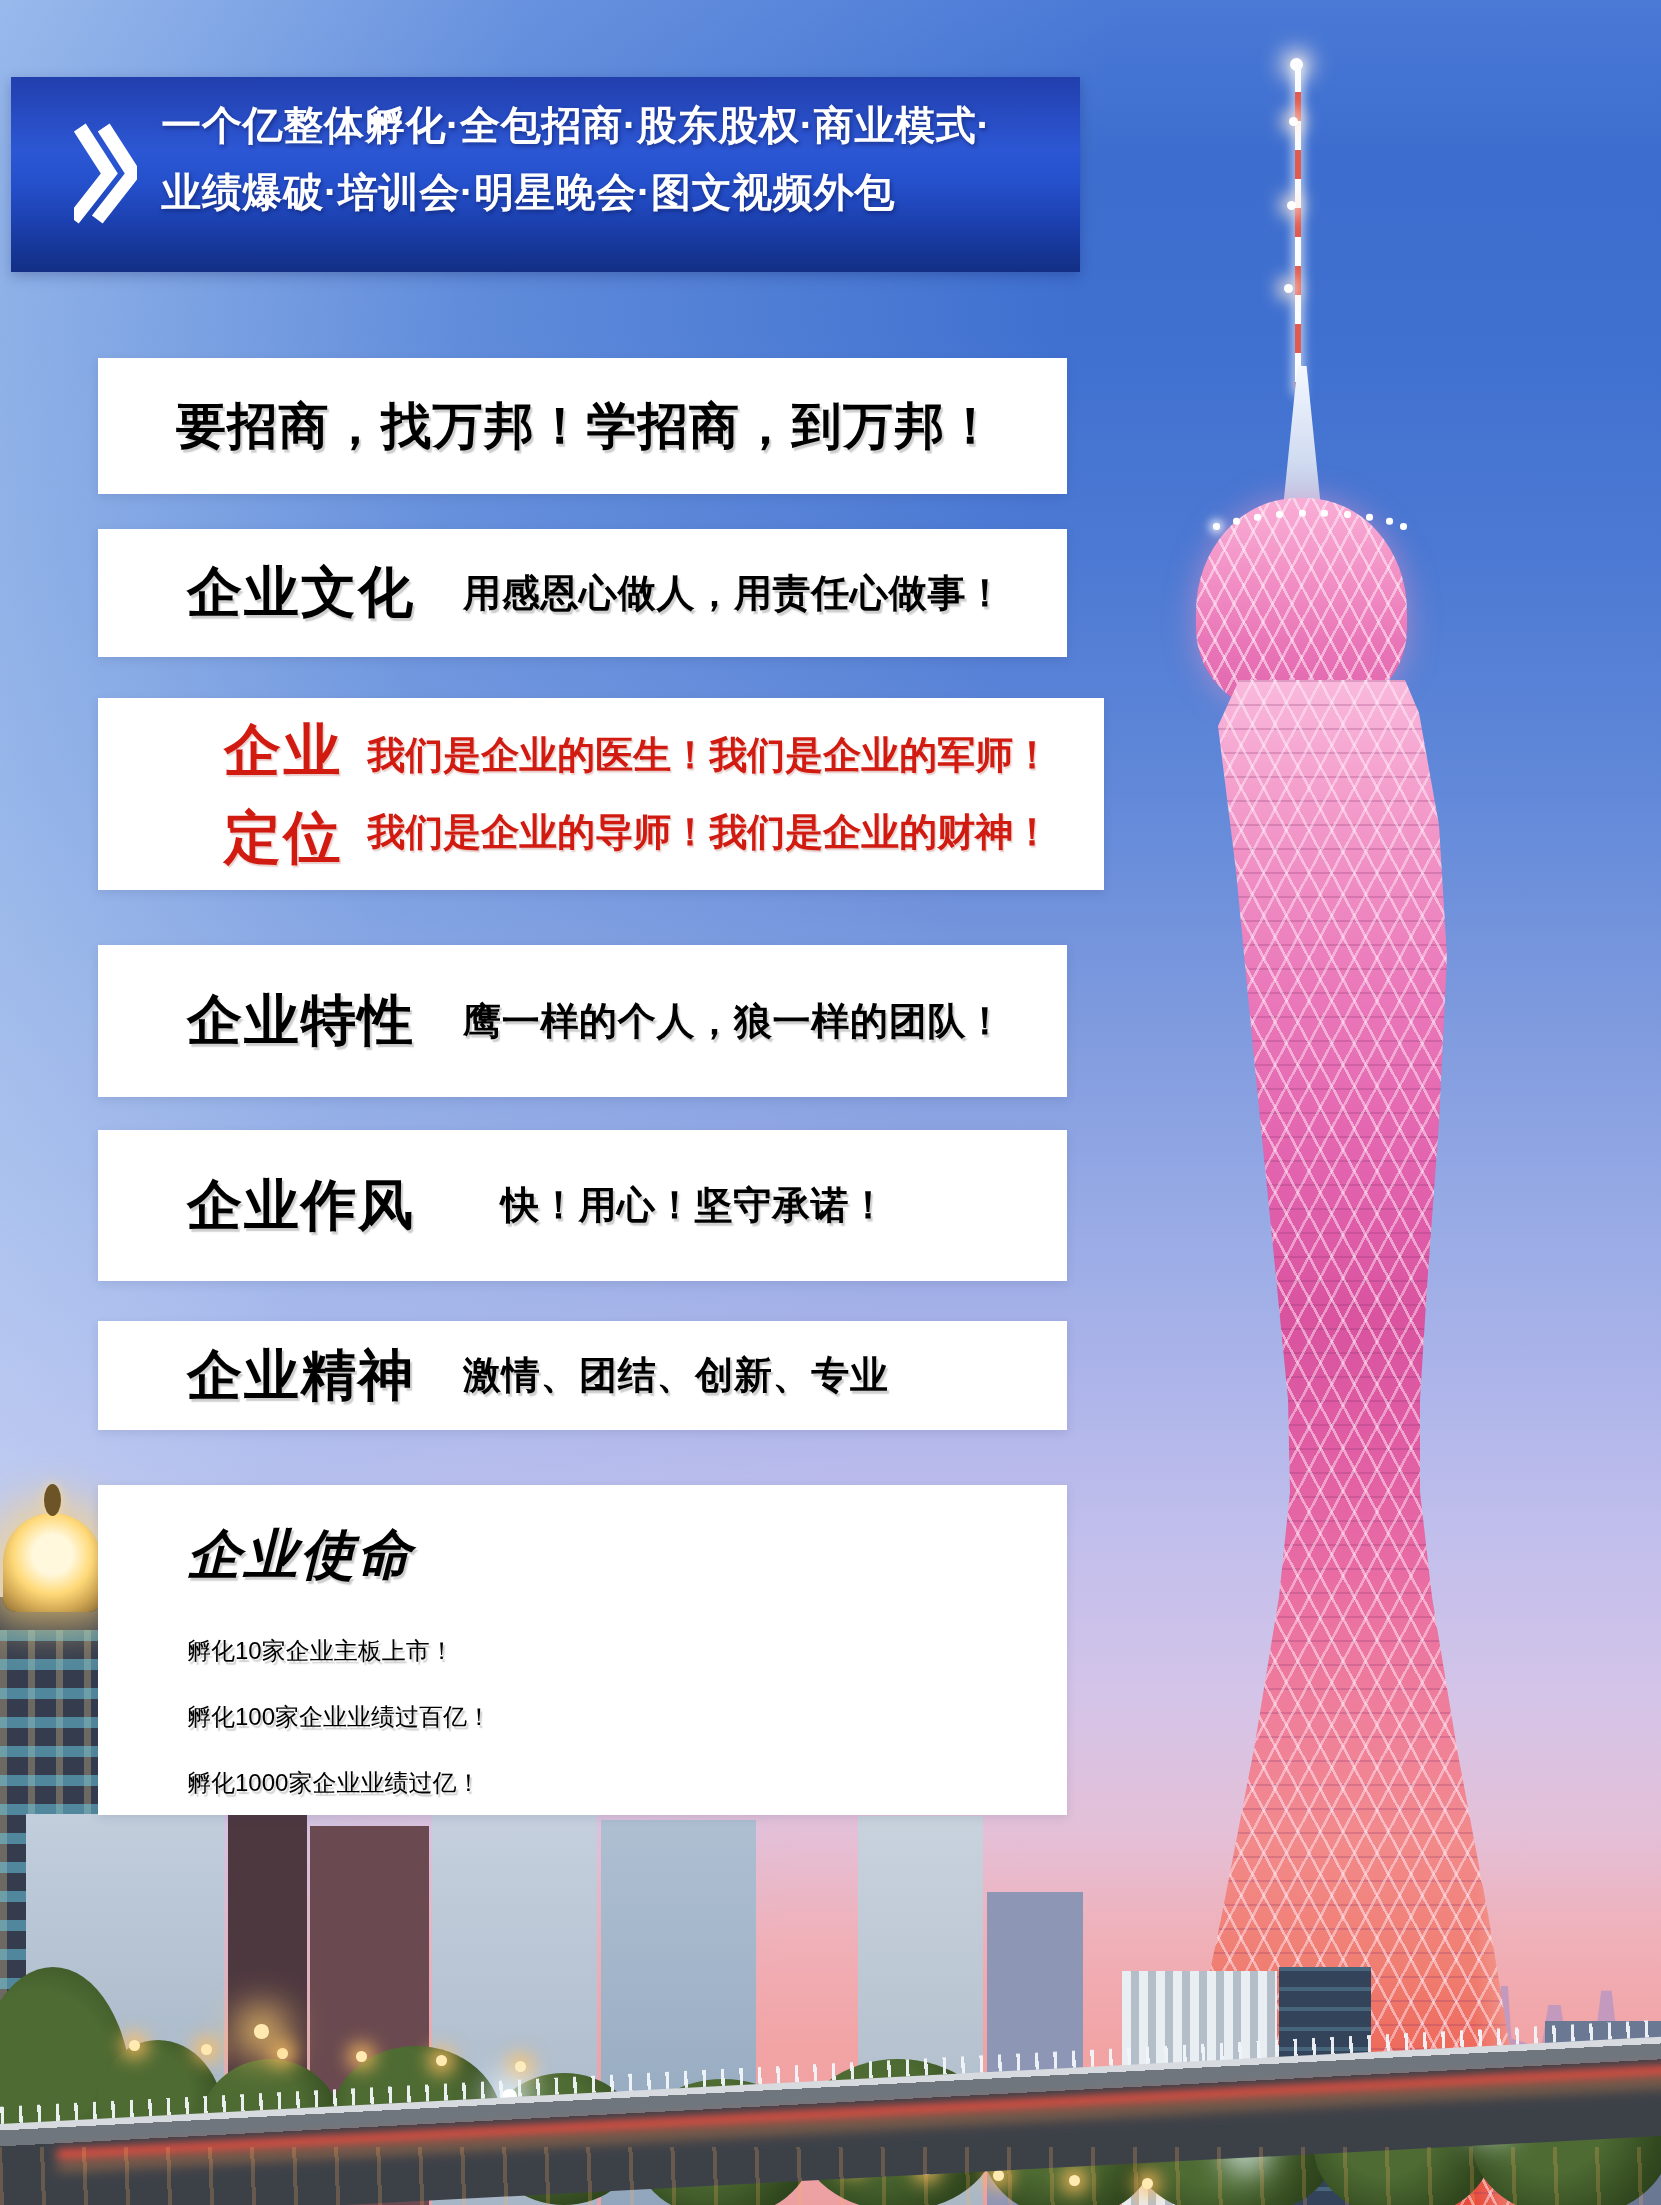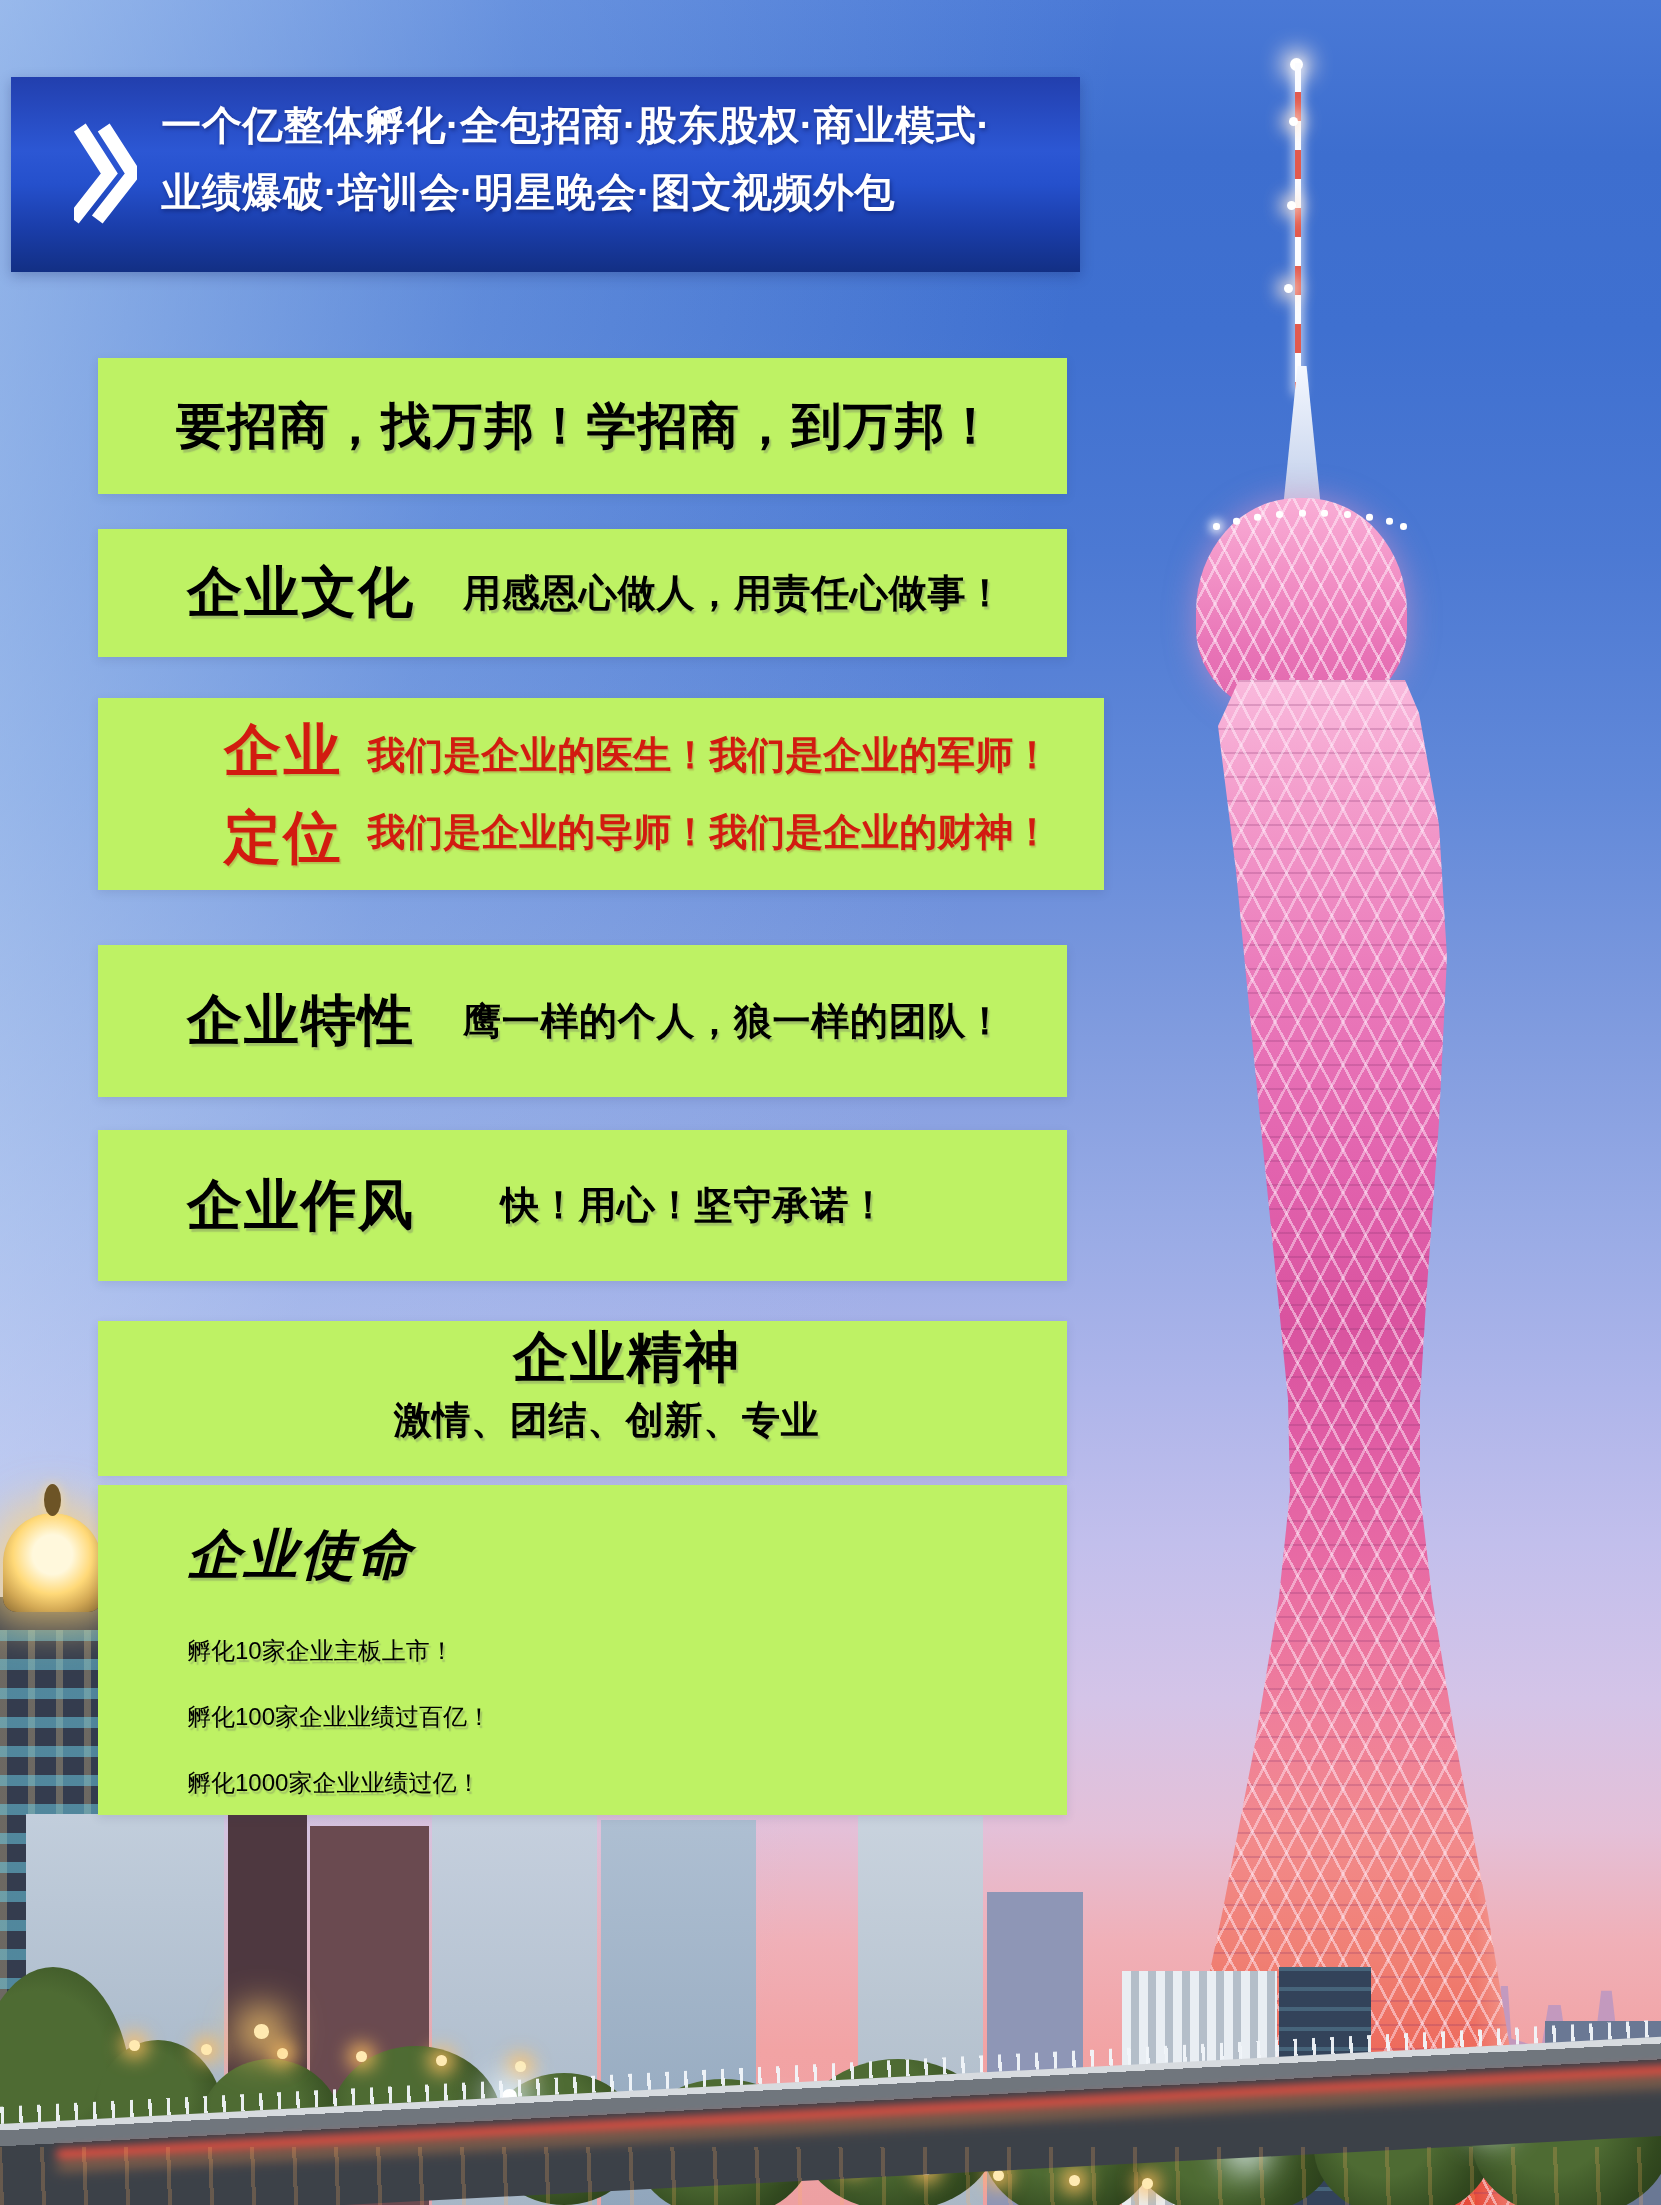--- a/index.html
+++ b/index.html
@@ -142,31 +142,31 @@
     background:linear-gradient(180deg,#223fae 0%,#2c57d4 38%,#2550cc 55%,#1a3da9 78%,#122f84 100%);
     box-shadow:0 4px 12px rgba(10,20,80,.25);
   }
   .chevron{position:absolute;left:63px;top:41px;width:63px;height:111px;}
   .banner-lines{position:absolute;left:150px;top:14.5px;right:20px;}
   .banner-line{
     color:#fff;font-weight:700;font-size:40px;letter-spacing:0.7px;line-height:67px;
     text-shadow:1.3px 2px 4px rgba(4,12,64,.45);white-space:nowrap;
   }
   
-  .panel{position:absolute;left:98px;width:969px;background:#bef264;z-index:50;
+  .panel{position:absolute;left:98px;width:969px;background:#ffffff;z-index:50;
     box-shadow:0 2.6px 9.2px rgba(40,50,90,.12);}
   .dark-t{color:#000;text-shadow:2px 2.6px 1.3px rgba(100,100,100,.32);}
   .red-t{color:#d21b10;text-shadow:1.3px 2px 1.3px rgba(140,30,25,.22);}
   .slogan{top:358px;height:136px;display:flex;align-items:center;}
   .slogan-text{font-size:50px;font-weight:900;padding-left:78px;white-space:nowrap;letter-spacing:1.3px;}
   .row-panel{display:flex;align-items:center;}
   .p-culture{top:529px;height:128px;}
   .p-traits{top:945px;height:152px;}
   .p-style{top:1130px;height:151px;gap:38px;}
-  .p-spirit{top:1321px;height:155px;flex-direction:column;}
+  .p-spirit{top:1321px;height:109px;}
   .sec-title{font-size:55px;font-weight:900;padding-left:89px;white-space:nowrap;letter-spacing:2px;}
   .sec-desc{font-size:38px;font-weight:900;margin-left:48px;white-space:nowrap;letter-spacing:0.7px;}
   .p-position{top:698px;height:192px;display:flex;align-items:center;padding-left:37px;}
   .pos-title{font-size:57px;font-weight:900;padding-left:89px;line-height:87px;letter-spacing:2.6px;}
   .pos-desc{margin-left:24px;font-size:38px;font-weight:900;line-height:77px;white-space:nowrap;}
   .p-mission{top:1485px;height:330px;}
   .mission-title{font-size:54px;font-weight:900;padding:34px 0 0 89px;letter-spacing:2.6px;font-style:italic;}
   .mission-lines{padding:26.4px 0 0 89px;}
   .mission-line{font-size:24px;font-weight:400;line-height:66px;white-space:nowrap;}
 </style>

